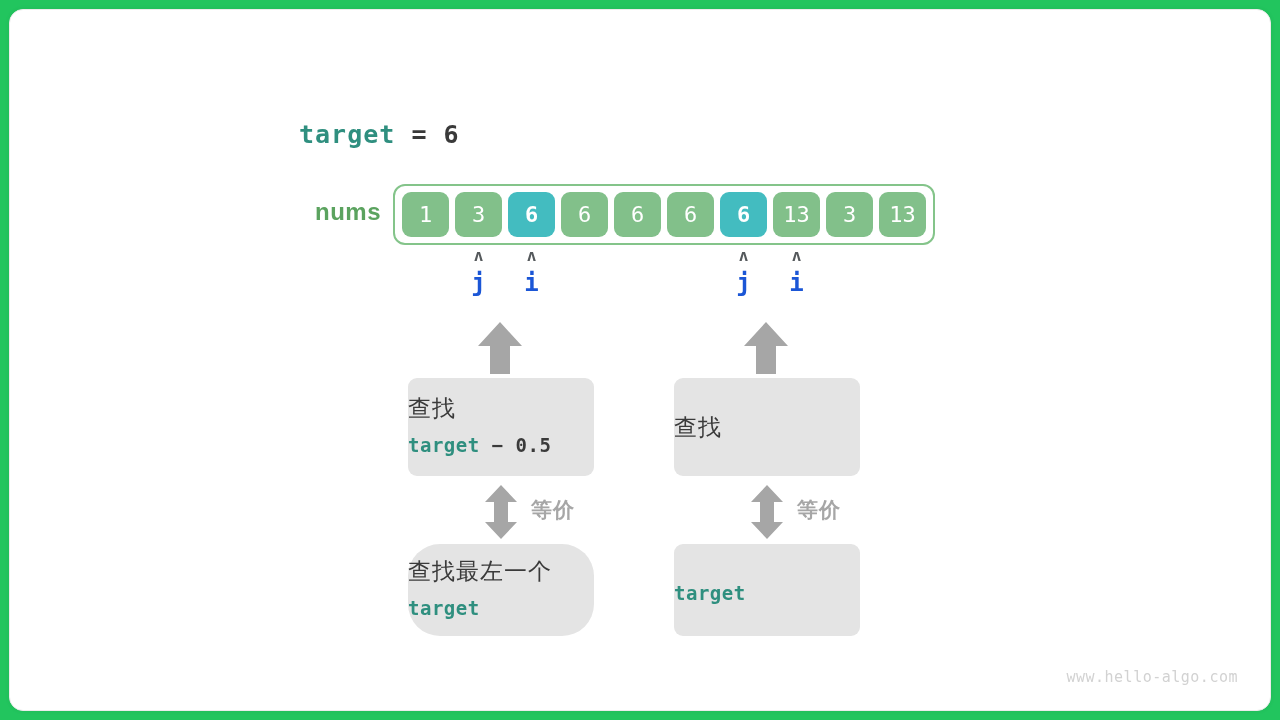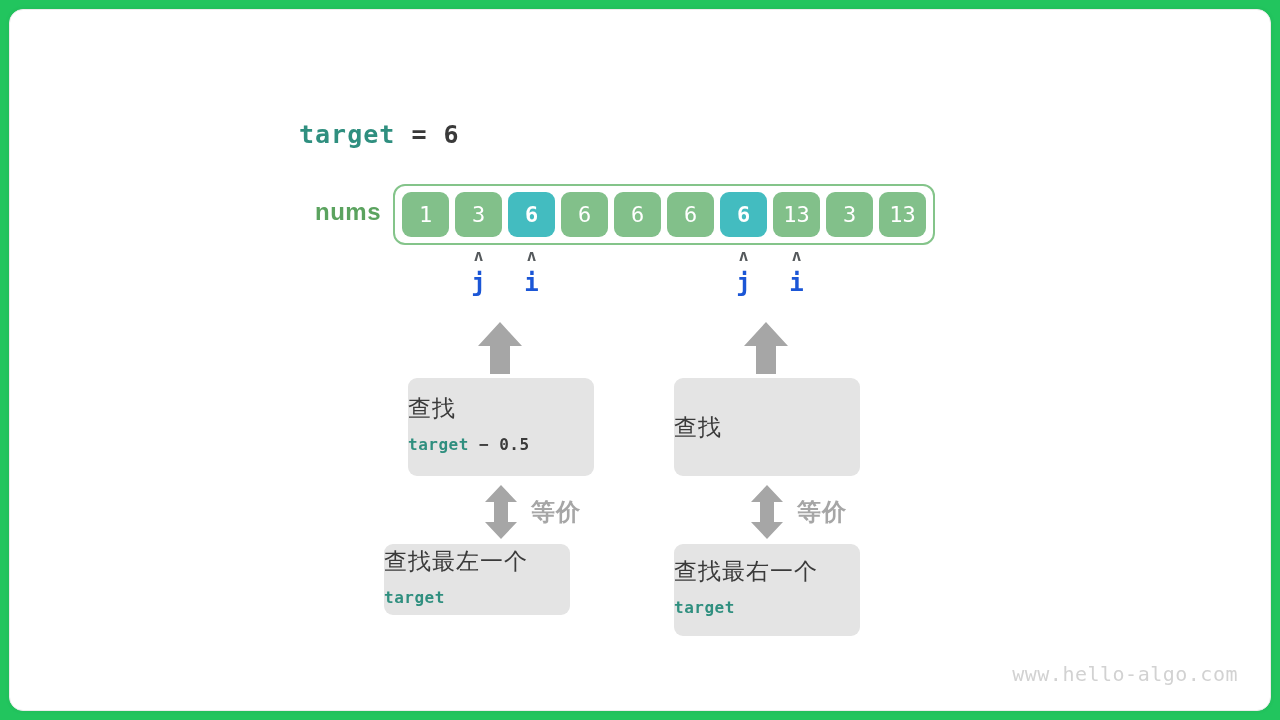--- a/index.html
+++ b/index.html
@@ -137,45 +137,45 @@
   }
   .gbox .line1 {
     font-family: "DejaVu Sans", "Liberation Sans", sans-serif;
     font-size: 23px;
     color: #3a3a3a;
     line-height: 30px;
     letter-spacing: 1px;
   }
   .gbox .line2 {
     font-family: "DejaVu Sans Mono", "Liberation Mono", monospace;
-    font-size: 16px;
+    font-size: 19px;
     font-weight: bold;
     line-height: 32px;
     margin-top: 6px;
     letter-spacing: 0.5px;
     white-space: nowrap;
   }
 
   
   .equiv {
     position: absolute;
     font-family: "DejaVu Sans", "Liberation Sans", sans-serif;
-    font-size: 24px;
+    font-size: 21px;
     font-weight: bold;
     color: #a6a6a6;
     letter-spacing: 1px;
   }
 
   
   .watermark {
     position: absolute;
     right: 32px;
     bottom: 24px;
     font-family: "DejaVu Sans Mono", "Liberation Mono", monospace;
-    font-size: 20px;
+    font-size: 15px;
     color: #d2d2d2;
     letter-spacing: 0.5px;
   }
 </style>
 </head>
 <body>
 
 <div class="canvas">
   <div class="frame">
 
@@ -248,26 +248,25 @@
     </div>
     <div class="equiv" style="left:521px; top:486px;">等价</div>
 
     <div class="dbl-arrow" style="left:740px; top:474px;">
       <svg width="34" height="56" viewBox="0 0 34 56">
         <polygon points="17,1 33,18 24,18 24,38 33,38 17,55 1,38 10,38 10,18 1,18" fill="#a6a6a6"></polygon>
       </svg>
     </div>
     <div class="equiv" style="left:787px; top:486px;">等价</div>
 
-    <div class="gbox" style="left:374px; top:534px; width:186px; height:71px;">
+    <div class="gbox" style="left:398px; top:534px; width:186px; height:92px;border-radius:32px;">
       <div class="line1">查找最左一个</div>
       <div class="line2 tk-teal">target</div>
     </div>
 
     <div class="gbox" style="left:664px; top:534px; width:186px; height:92px;">
-      <div class="line1">查找最右一个</div>
       <div class="line2 tk-teal">target</div>
     </div>
 
     <div class="watermark">www.hello-algo.com</div>
 
   </div>
 </div>
 
 </body></html>

